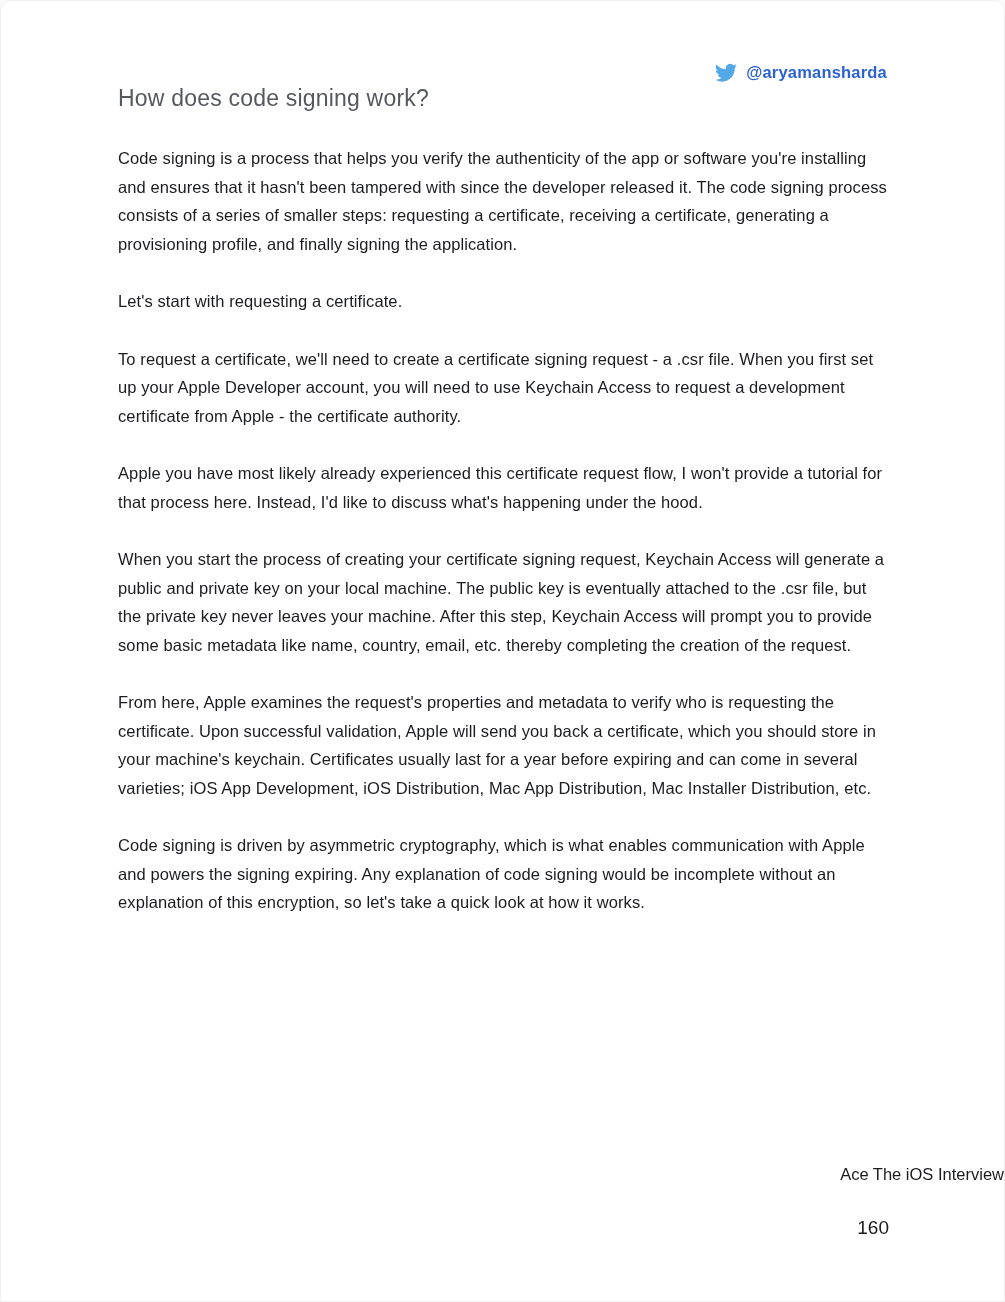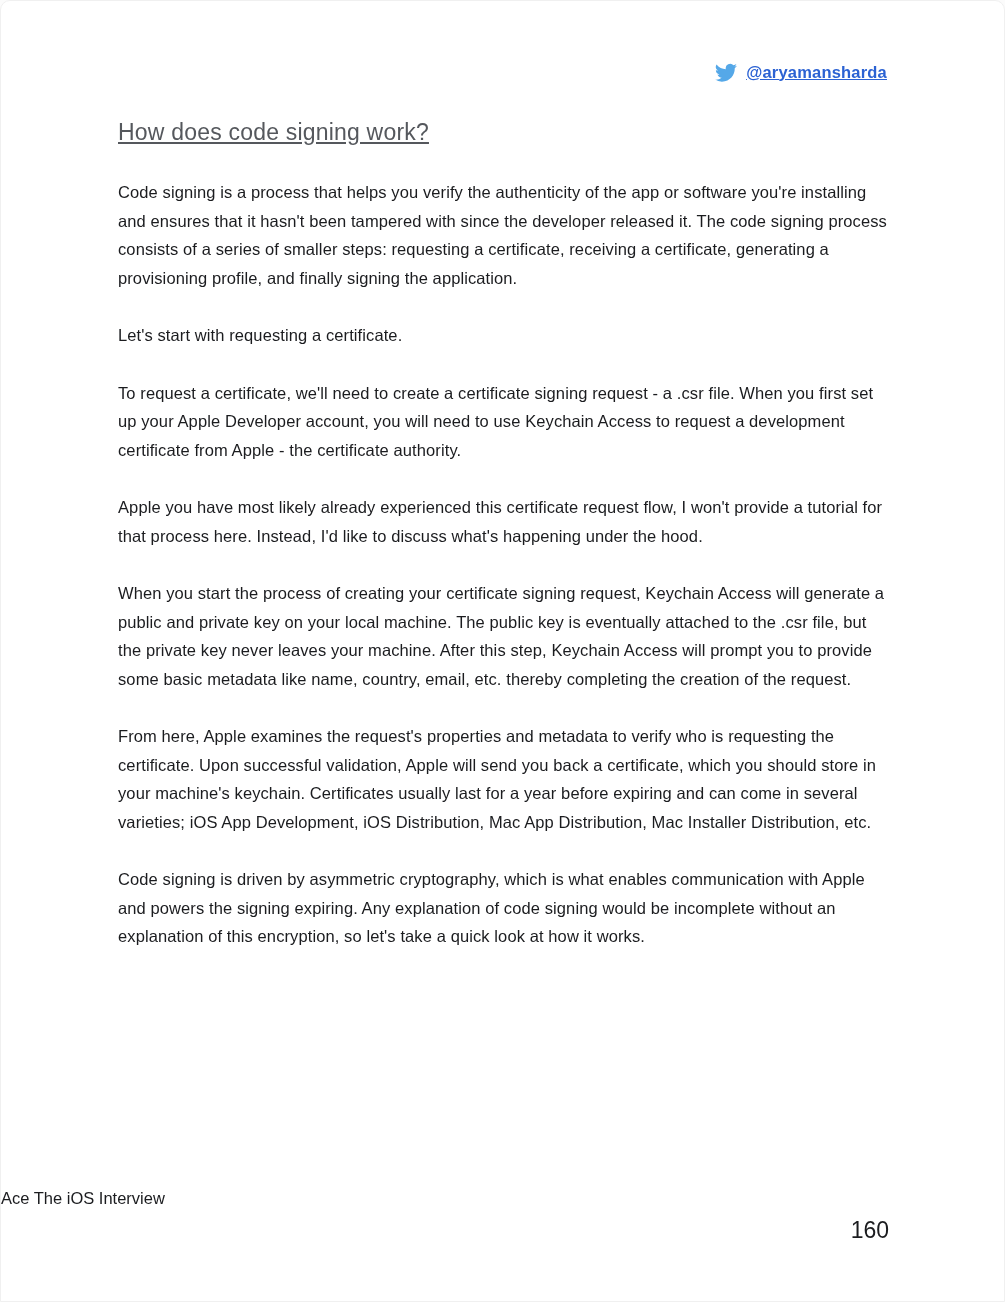--- a/index.html
+++ b/index.html
@@ -36,56 +36,53 @@
   }
   .twitter-link .bird {
     width: 22px;
     height: 22px;
     display: inline-block;
   }
   .twitter-link .handle {
     color: #2b62d3;
     font-size: 16.5px;
     font-weight: 600;
-    text-decoration: underline;
     letter-spacing: 0.2px;
   }
   h1.page-title {
-    margin-top: 34px;
     font-size: 23px;
     font-weight: 500;
     color: #55585d;
     letter-spacing: 0.2px;
-    text-decoration: underline;
   }
   .body-text {
     margin-top: 32px;
   }
   .body-text p {
     font-size: 16.5px;
     line-height: 28.5px;
     color: #1b1c1f;
     letter-spacing: 0.1px;
     margin-bottom: 29px;
     max-width: 778px;
   }
   .footer-book-title {
     position: absolute;
-    top: 1188px;
+    top: 1164px;
     left: 0;
     width: 100%;
-    text-align: left;
+    text-align: right;
     font-size: 16.5px;
     color: #1b1c1f;
   }
   .footer-page-number {
     position: absolute;
     top: 1216px;
     right: 115px;
-    font-size: 23px;
+    font-size: 19px;
     color: #1b1c1f;
   }
 </style>
 </head>
 <body>
 
 <div class="page">
   <div class="content">
 
     <div class="header">

